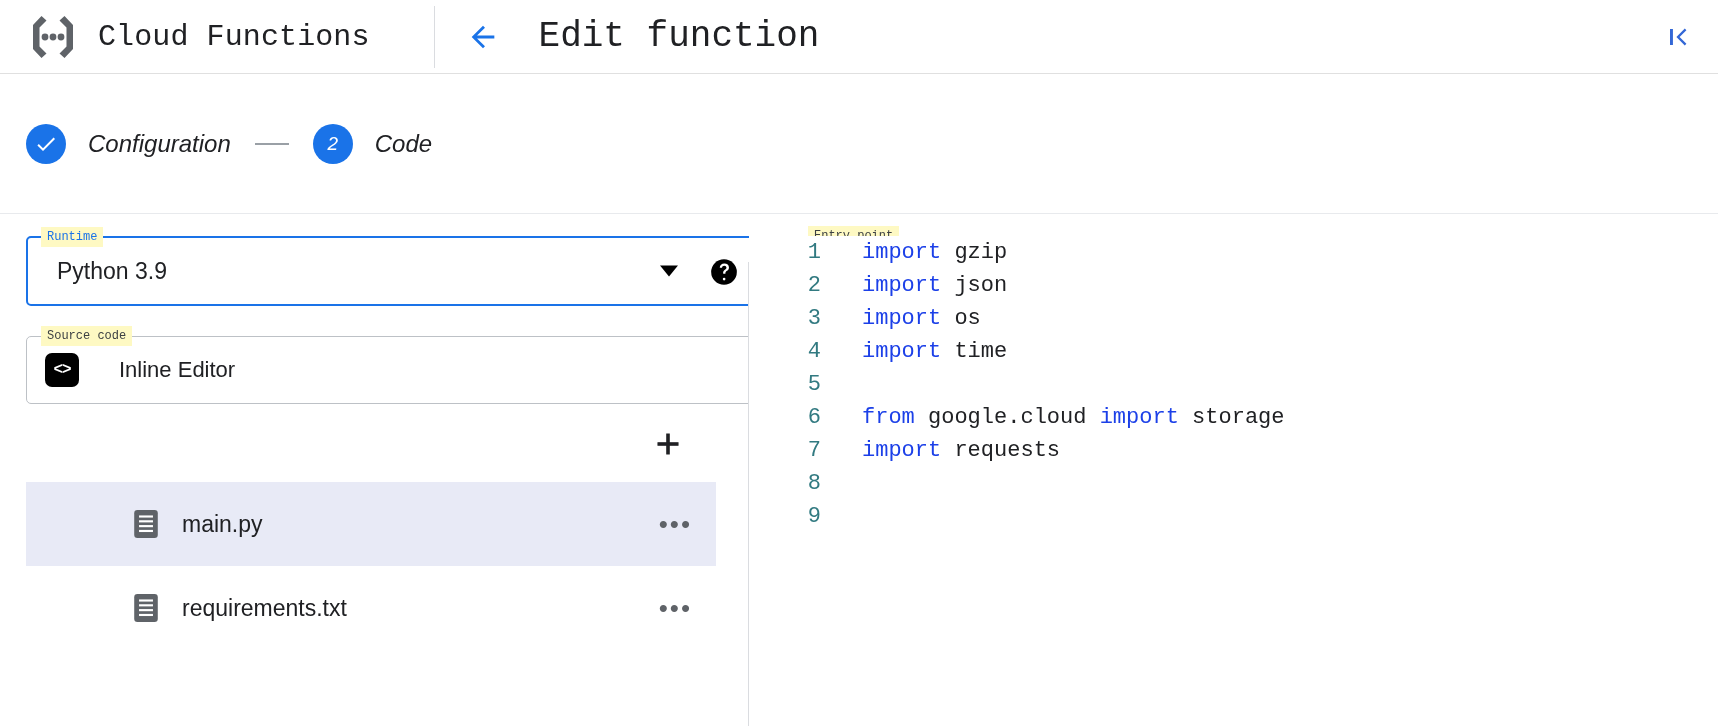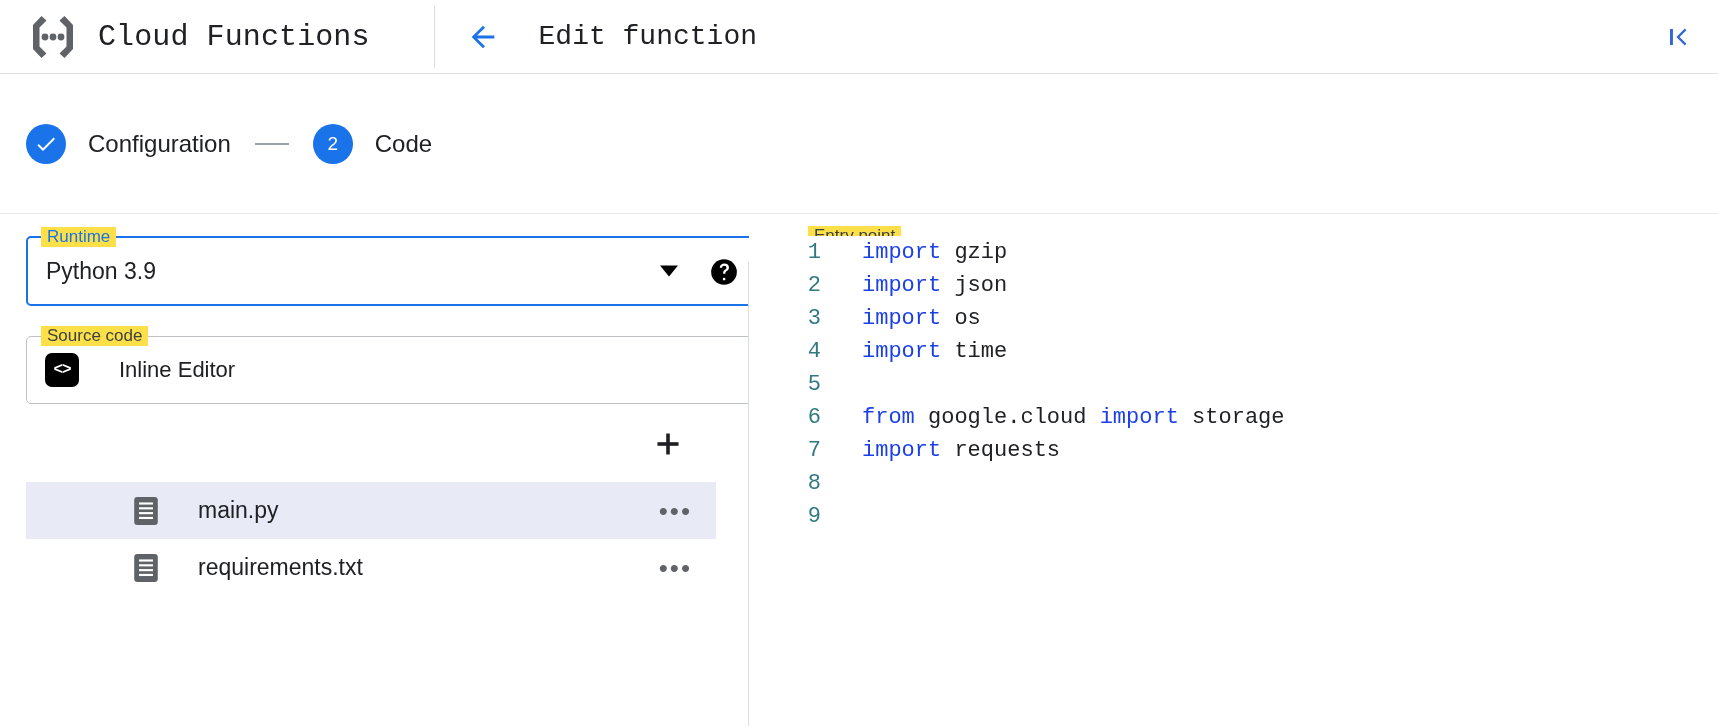--- a/index.html
+++ b/index.html
@@ -42,21 +42,21 @@
     height: 62px;
     margin-left: 64px;
   }
   .back-arrow {
     margin-left: 28px;
     width: 40px; height: 40px;
     display: flex; align-items: center; justify-content: center;
     cursor: pointer;
   }
   .page-title {
-    font-size: 28px;
+    font-size: 36px;
     color: #202124;
     margin-left: 36px;
     font-weight: 400;
     white-space: nowrap;
     text-align: center;
   }
   .collapse-btn {
     position: absolute;
     right: 22px;
     top: 50%;
@@ -67,20 +67,21 @@
   }
 
   
   .stepper-bar {
     height: 140px;
     display: flex;
     align-items: center;
     padding-left: 26px;
     border-bottom: 1px solid #e8eaed;
     background: #fff;
+    font-style: italic;
   }
   .step { display: flex; align-items: center; cursor: pointer; }
   .step-circle {
     width: 40px; height: 40px;
     border-radius: 50%;
     background: #1a73e8;
     display: flex; align-items: center; justify-content: center;
     color: #fff;
     font-size: 19px;
     flex: 0 0 40px;
@@ -111,34 +112,35 @@
     border-radius: 5px;
     background: #fff;
   }
   .field.focused {
     border: 2px solid #1a73e8;
   }
   .field-legend {
     position: absolute;
     top: -11px;
     left: 14px;
-    background: #fde047;
+    background: #fef9c3;
     padding: 0 6px;
-    font-size: 17px;
+    font-size: 12px;
     color: #3c4043;
     white-space: nowrap;
     line-height: 20px;
+    font-family: Liberation Mono, monospace;
   }
   .field.focused .field-legend {
     color: #1a73e8;
     left: 13px;
   }
   .field-value {
     position: absolute;
-    left: 18px;
+    left: 29px;
     top: 50%;
     transform: translateY(-50%);
     font-size: 23px;
     color: #202124;
     white-space: nowrap;
   }
   .caret {
     position: absolute;
     top: 50%;
     transform: translateY(-50%);
@@ -183,25 +185,24 @@
     left: 646px; top: 208px;
     width: 44px; height: 44px;
     display: flex; align-items: center; justify-content: center;
     cursor: pointer;
   }
 
   
   .file-list { position: absolute; left: 26px; top: 268px; width: 690px; }
   .file-row {
     position: relative;
-    height: 57px;
-    display: flex;
-    align-items: center;
-    cursor: pointer;
-    gap: 16px;
+    height: 84px;
+    display: flex;
+    align-items: center;
+    cursor: pointer;
   }
   .file-row.selected { background: #e8eaf6; }
   .file-icon {
     margin-left: 107px;
     width: 26px; height: 30px;
     flex: 0 0 26px;
   }
   .file-name {
     margin-left: 23px;
     font-size: 23px;

